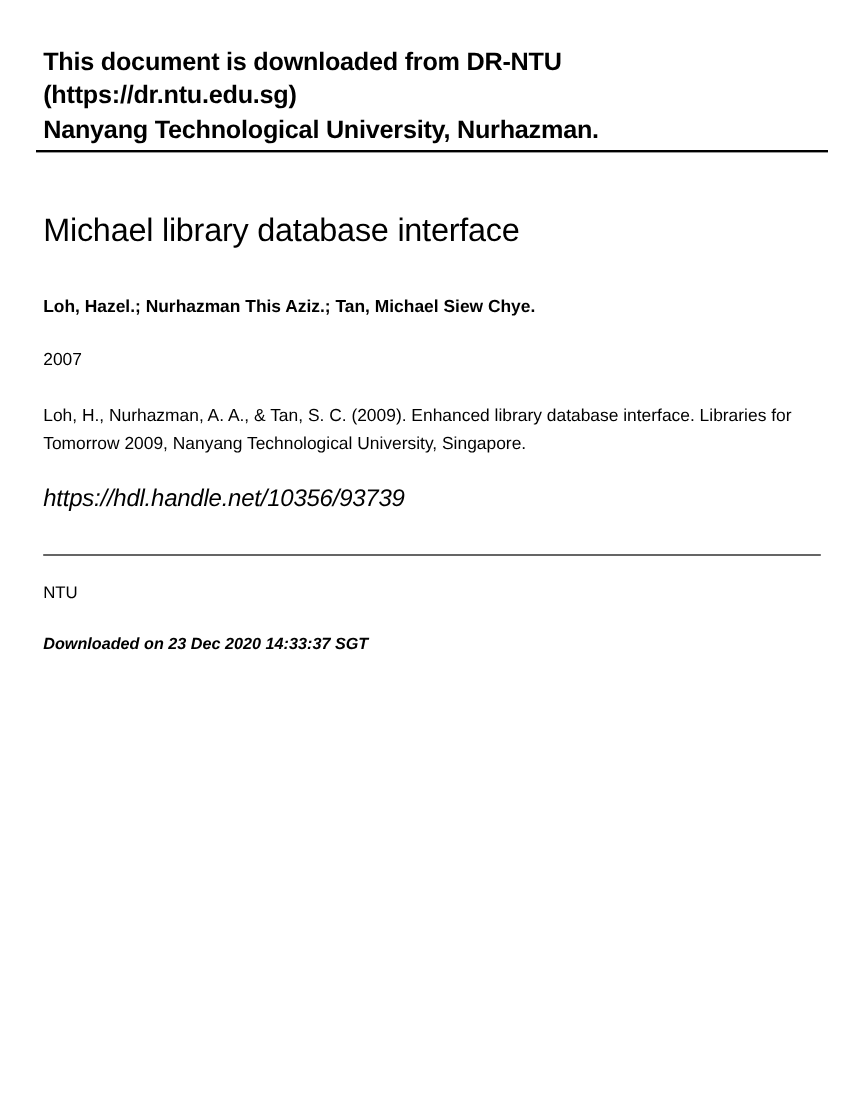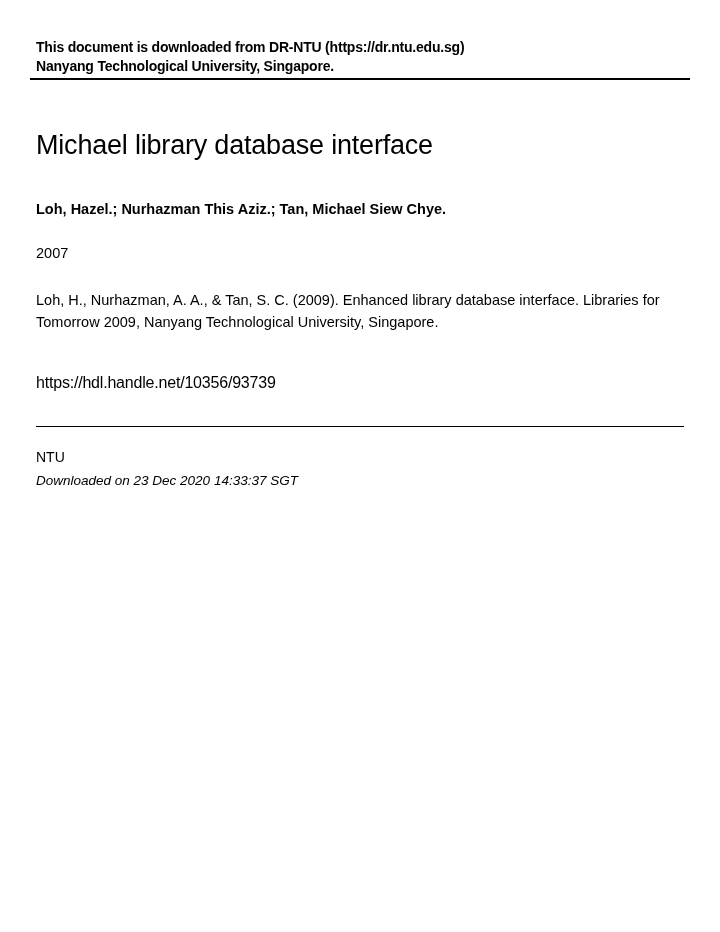--- a/index.html
+++ b/index.html
@@ -12,21 +12,21 @@
     padding: 38px 30px 30px 30px;
   }
   .header {
     border-bottom: 2px solid #000;
     padding-bottom: 2px;
     padding-left: 6px;
     padding-right: 6px;
   }
   .header-line {
     font-weight: 700;
-    font-size: 14px;
+    font-size: 21px;
     line-height: 1.35;
     letter-spacing: -0.2px;
   }
   .title {
     font-size: 27px;
     font-weight: 400;
     margin-top: 48px;
     margin-bottom: 38px;
     line-height: 1.3;
     letter-spacing: -0.2px;
@@ -41,56 +41,57 @@
   .year {
     font-size: 14.5px;
     font-weight: 400;
     margin-bottom: 28px;
     padding-left: 6px;
   }
   .citation {
     font-size: 14.5px;
     font-weight: 400;
     line-height: 1.55;
-    margin-bottom: 40px;
+    margin-bottom: 24px;
     padding-left: 6px;
     padding-right: 10px;
   }
   .url {
-    font-size: 16px;
+    font-size: 20px;
     font-weight: 400;
     margin-bottom: 34px;
     padding-left: 6px;
     letter-spacing: -0.2px;
+    font-style: italic;
   }
   .divider {
     border: none;
     border-top: 1.5px solid #000;
     margin: 0 6px 22px 6px;
   }
   .inst {
     font-size: 14px;
     font-weight: 400;
-    margin-bottom: 8px;
+    margin-bottom: 28px;
     padding-left: 6px;
   }
   .downloaded {
     font-size: 13.5px;
     font-style: italic;
-    font-weight: 400;
+    font-weight: 700;
     padding-left: 6px;
     font-family: Arial, sans-serif;
   }
 </style>
 </head>
 <body>
 
 <div class="header">
   <div class="header-line">This document is downloaded from DR-NTU (https://dr.ntu.edu.sg)</div>
-  <div class="header-line">Nanyang Technological University, Singapore.</div>
+  <div class="header-line">Nanyang Technological University, Nurhazman.</div>
 </div>
 
 <h1 class="title">Michael library database interface</h1>
 
 <div class="authors">Loh, Hazel.; Nurhazman This Aziz.; Tan, Michael Siew Chye.</div>
 
 <div class="year">2007</div>
 
 <div class="citation">Loh, H., Nurhazman, A. A., &amp; Tan, S. C. (2009). Enhanced library database interface. Libraries for Tomorrow 2009, Nanyang Technological University, Singapore.</div>
 

